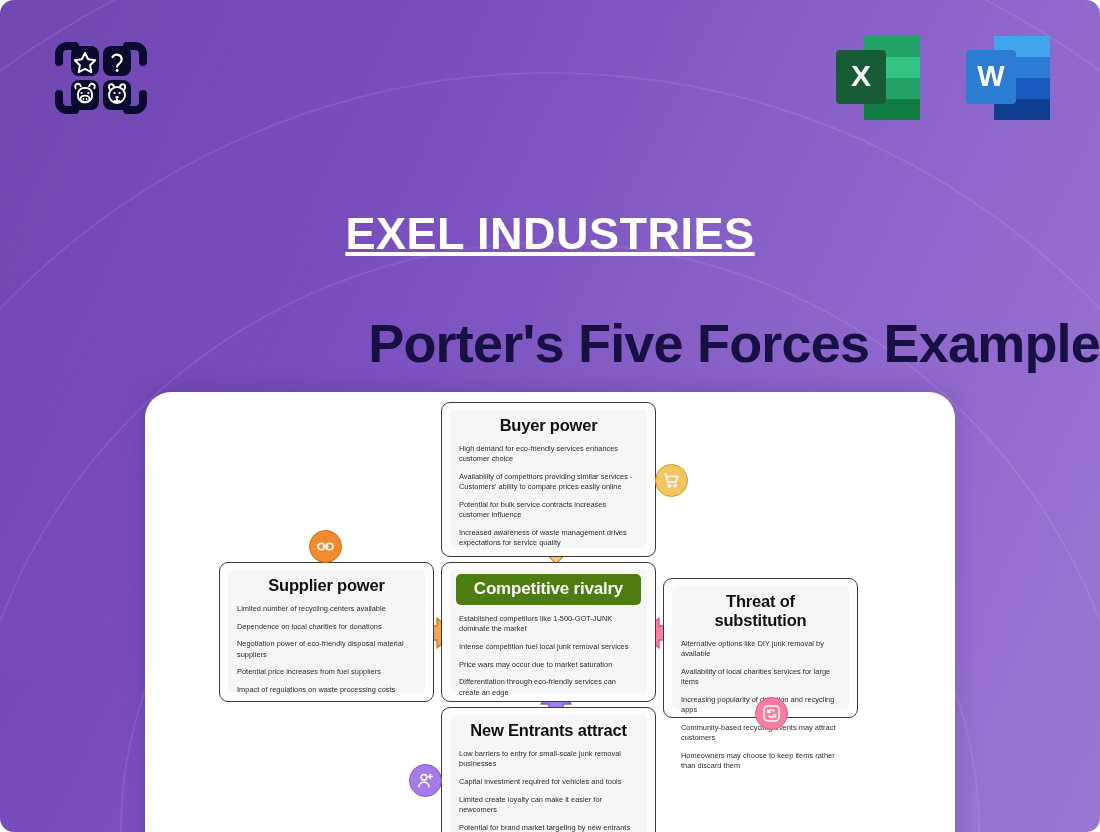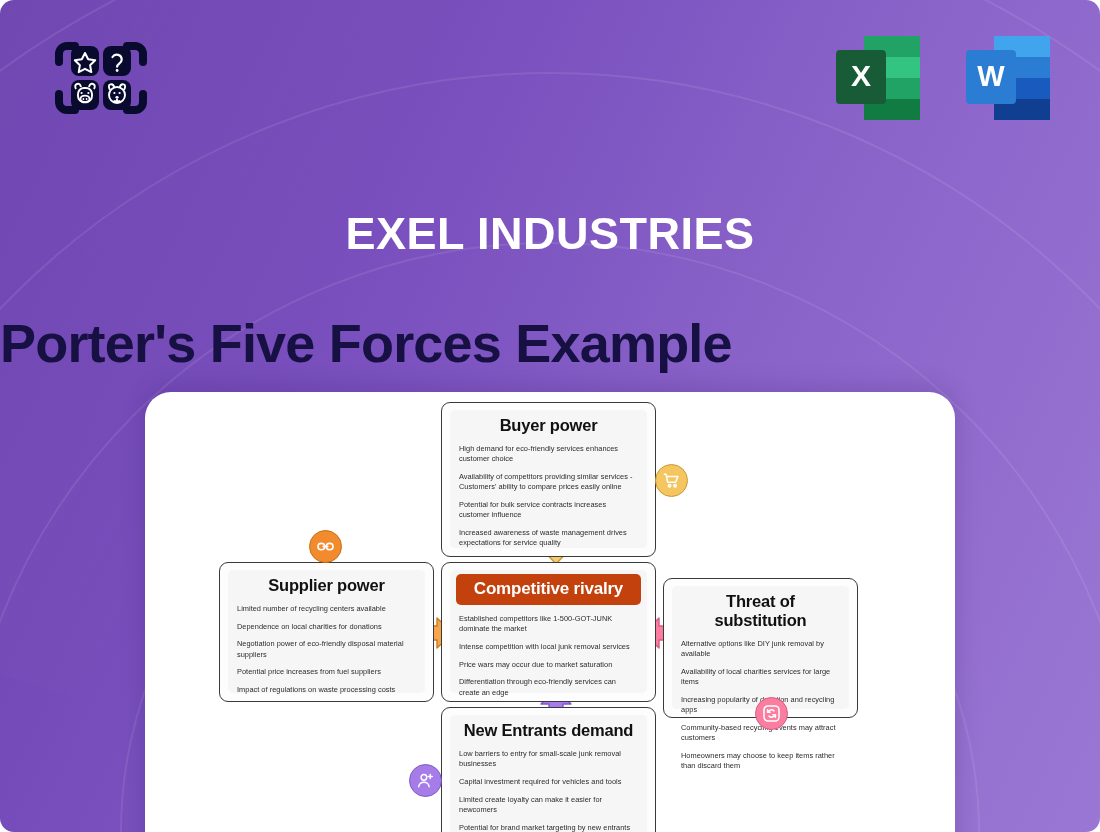--- a/index.html
+++ b/index.html
@@ -58,24 +58,25 @@
   .office-icon { position: relative; width: 98px; height: 98px; }
 
   .title-main {
     position: absolute; top: 208px; left: 0; right: 0;
     text-align: center;
     color: #ffffff;
     font-size: 45px;
     font-weight: bold;
     letter-spacing: 0.5px;
     font-family: "Liberation Sans", sans-serif;
+    text-decoration: underline;
   }
   .title-sub {
     position: absolute; top: 312px; left: 0; right: 0;
-    text-align: left;
+    text-align: right;
     color: #171043;
     font-size: 54px;
     font-weight: bold;
     letter-spacing: -0.8px;
     font-family: "Liberation Sans", sans-serif;
   }
 
   
   .card {
     position: absolute;
@@ -104,21 +105,21 @@
   }
   .box-title {
     text-align: center;
     font-size: 16.5px;
     font-weight: bold;
     color: #111111;
     margin-bottom: 9px;
     letter-spacing: -0.2px;
   }
   .box-title.banner {
-    background: #c2410c;
+    background: #4d7c0f;
     color: #ffffff;
     border-radius: 5px;
     padding: 5px 4px 6px 4px;
     margin: -2px -3px 9px -3px;
     font-size: 17px;
   }
   .bullets { list-style: none; }
   .bullets li {
     font-size: 7.4px;
     line-height: 1.38;
@@ -276,21 +277,21 @@
             <li>Impact of regulations on waste processing costs</li>
           </ul>
         </div>
       </div>
 
       <div class="box box-rivalry">
         <div class="box-inner">
           <div class="box-title banner">Competitive rivalry</div>
           <ul class="bullets">
             <li>Established competitors like 1-500-GOT-JUNK dominate the market</li>
-            <li>Intense competition with local junk removal services</li>
+            <li>Intense competition fuel local junk removal services</li>
             <li>Price wars may occur due to market saturation</li>
             <li>Differentiation through eco-friendly services can create an edge</li>
             <li>Customer loyalty and brand reputation are critical factors</li>
           </ul>
         </div>
       </div>
 
       <div class="box box-threat">
         <div class="box-inner">
           <div class="box-title">Threat of substitution</div>
@@ -299,21 +300,21 @@
             <li>Availability of local charities services for large items</li>
             <li>Increasing popularity of donation and recycling apps</li>
             <li>Community-based recycling events may attract customers</li>
             <li>Homeowners may choose to keep items rather than discard them</li>
           </ul>
         </div>
       </div>
 
       <div class="box box-entrants">
         <div class="box-inner">
-          <div class="box-title">New Entrants demand</div>
+          <div class="box-title">New Entrants attract</div>
           <ul class="bullets">
             <li>Low barriers to entry for small-scale junk removal businesses</li>
             <li>Capital investment required for vehicles and tools</li>
             <li>Limited create loyalty can make it easier for newcomers</li>
             <li>Potential for brand market targeting by new entrants</li>
 
           </ul>
         </div>
       </div>
 

